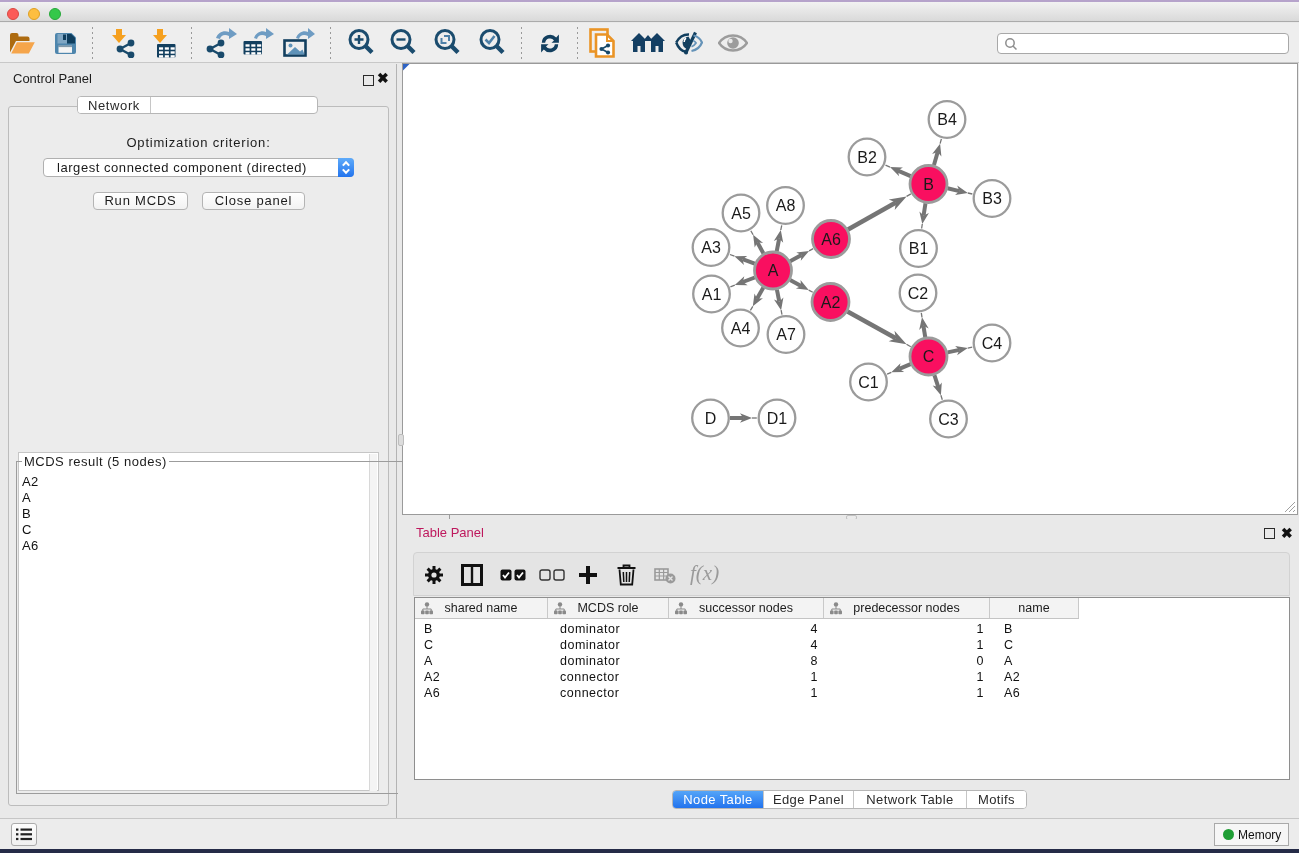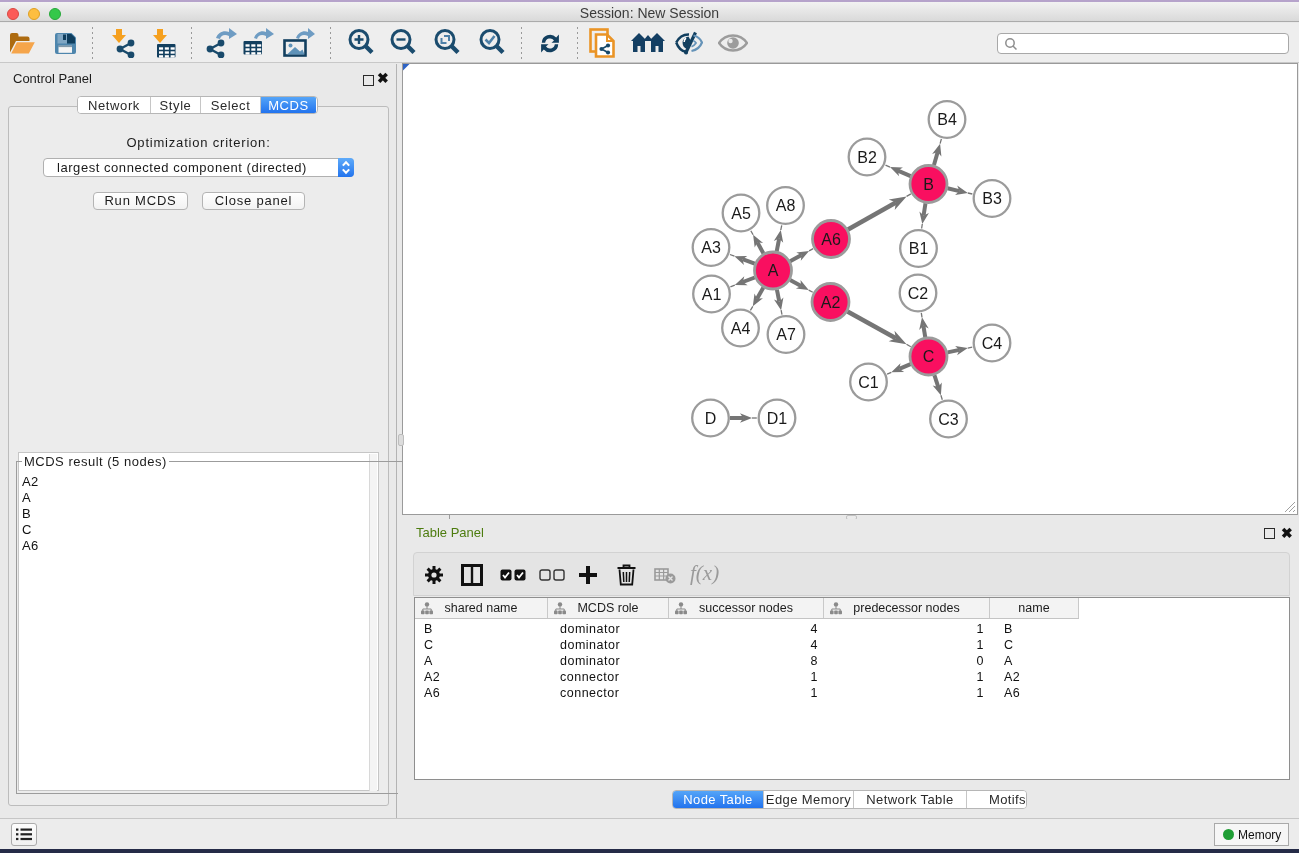--- a/index.html
+++ b/index.html
@@ -40,39 +40,38 @@
 #mcdslist .sb { position:absolute; right:1px; top:1px; width:8px; height:337px; background:#f4f4f4; border-left:1px solid #d8d8d8; }
 #mcdsbox { position:absolute; left:16px; top:397px; width:434px; height:333px; border:1px solid #9c9c9c; }
 #mcdsbox .leg { position:absolute; left:5px; top:-8px; background:#ffffff; padding:0 2px; font-size:13px; letter-spacing:0.5px; color:#1c1c1c; }
 #statusbar { left:0; top:818px; width:1299px; height:31px; background:#ececec; border-top:1px solid #c6c6c6; }
 #listbtn { position:absolute; left:11px; top:4px; width:26px; height:23px; background:linear-gradient(#fdfdfd,#f0f0f0); border:1px solid #ababab; border-radius:3px; }
 #membtn { position:absolute; left:1214px; top:4px; width:75px; height:23px; background:#f6f6f6; border:1px solid #a9a9a9; font-size:12px; color:#111; }
 #netwin { left:402px; top:63px; width:896px; height:452px; background:#fff; border:1px solid #9a9a9a; }
 #nettitle { position:absolute; left:0; top:0; width:894px; height:21px; background:linear-gradient(#f4f4f4,#d8d8d8); border-bottom:1px solid #b0b0b0; }
 #nettitle .t { position:absolute; left:0; right:0; top:3px; text-align:center; font-size:14px; color:#3a3a3a; }
 #tp { left:398px; top:519px; width:901px; height:299px; background:#e9e9e9; }
-#tp .hdr { position:absolute; left:18px; top:6px; font-size:13px; color:#4d7c0f; }
+#tp .hdr { position:absolute; left:18px; top:6px; font-size:13px; color:#be185d; }
 #tptoolbar { position:absolute; left:15px; top:33px; width:877px; height:44px; background:#e4e4e4; border:1px solid #d2d2d2; border-radius:4px 4px 0 0; }
 #tbl { position:absolute; left:16px; top:78px; width:876px; height:183px; background:#fff; border:1px solid #8e8e8e; }
 #tblhead { position:absolute; left:0; top:0; height:21px; width:664px; background:#f3f3f3; border-bottom:1px solid #c4c4c4; }
 .hcell { position:absolute; top:0; height:20px; border-right:1px solid #c9c9c9; font-size:12.5px; color:#1c1c1c; text-align:center; line-height:20px; }
 #btabs { position:absolute; display:flex; height:19px; border-radius:4px; overflow:hidden; border:1px solid #b6b6b6; background:#fff; left:274px; top:271px; }
 #btabs .tb { font-size:13px; letter-spacing:0.4px; color:#2a2a2a; text-align:center; line-height:18px; border-right:1px solid #c6c6c6; background:#fff; }
-#btabs .tb:last-child { border-right:none;text-align:right; }
+#btabs .tb:last-child { border-right:none; }
 #btabs .tb.on { background:linear-gradient(#55a5f8,#2273ee); color:#fff; }
 text { font-family:"Liberation Sans", sans-serif; }
 </style>
 </head>
 <body>
 <div id="deskTop" class="abs"></div>
 <div id="titlebar" class="abs">
   <div class="light" style="left:7px; background:#fc5b57; border:1px solid #d94942;"></div>
   <div class="light" style="left:28px; background:#fdbe40; border:1px solid #dfa023;"></div>
   <div class="light" style="left:49px; background:#34c84a; border:1px solid #27a83a;"></div>
-  <div class="t">Session: New Session</div>
 </div>
 <div id="toolbar" class="abs">
 
   <div class="ticon" style="left:6px; width:32px;">
     <svg width="27" height="22" viewBox="0 0 27 22">
       <path d="M1 20.5 L1 3 Q1 1 3 1 L7.5 1 Q9.5 1 9.5 3 L9.5 4.5 L18.5 4.5 Q20.5 4.5 20.5 6.5 L20.5 9 L7 9 L1 20.5 Z" fill="#ad6b10"></path>
       <path d="M2.2 21.5 L7.9 10.2 L25.8 10.2 L19.8 21.5 Z" fill="#f5a54b"></path>
     </svg>
   </div>
 
@@ -247,21 +246,21 @@
       <circle cx="6" cy="6" r="4.2" fill="none" stroke="#8e8e8e" stroke-width="1.5"></circle>
       <line x1="9" y1="9" x2="12.5" y2="12.5" stroke="#8e8e8e" stroke-width="1.5"></line>
     </svg>
   </div>
 </div>
 <div id="cp" class="abs">
   <div class="hdr">Control Panel</div>
   <div class="floatbtn" style="left:363px; top:11px;"></div>
   <div class="closex" style="left:377px; top:6px;">✖</div>
   <div id="cpPanel"></div>
-  <div class="tabs" style="left:77px; top:32px; width:241px;">
+  <div class="tabs" style="left:77px; top:32px; width:241px;flex-direction:column;">
     <div class="tb" style="width:73px;">Network</div>
     <div class="tb" style="width:50px;">Style</div>
     <div class="tb" style="width:60px;">Select</div>
     <div class="tb on" style="width:55px;">MCDS</div>
   </div>
   <div id="optlab">Optimization criterion:</div>
   <div id="dd">
     <div class="txt">largest connected component (directed)</div>
     <div class="step">
       <svg width="16" height="19" viewBox="0 0 16 19">
@@ -525,21 +524,21 @@
       <div style="position:absolute;left:0;top:88px;width:664px;height:16px;font-size:12.5px;letter-spacing:0.5px;color:#111;">
 <span style="position:absolute;left:9px;">A6</span>
 <span style="position:absolute;left:145px;">connector</span>
 <span style="position:absolute;left:254px;width:149px;text-align:right;">1</span>
 <span style="position:absolute;left:409px;width:160px;text-align:right;">1</span>
 <span style="position:absolute;left:589px;">A6</span>
 </div>
   </div>
   <div id="btabs">
     <div class="tb on" style="width:91px;">Node Table</div>
-    <div class="tb" style="width:90px;">Edge Memory</div>
+    <div class="tb" style="width:90px;">Edge Panel</div>
     <div class="tb" style="width:113px;">Network Table</div>
     <div class="tb" style="width:59px;">Motifs</div>
   </div>
 </div>
 <div id="statusbar" class="abs">
   <div id="listbtn">
     <svg width="16" height="13" viewBox="0 0 16 13" style="position:absolute;left:4px;top:4px;">
       <g fill="#222">
         <rect x="0" y="0.5" width="2.4" height="2.2"></rect>
           <rect x="4.5" y="0.5" width="11.5" height="2.2"></rect>

